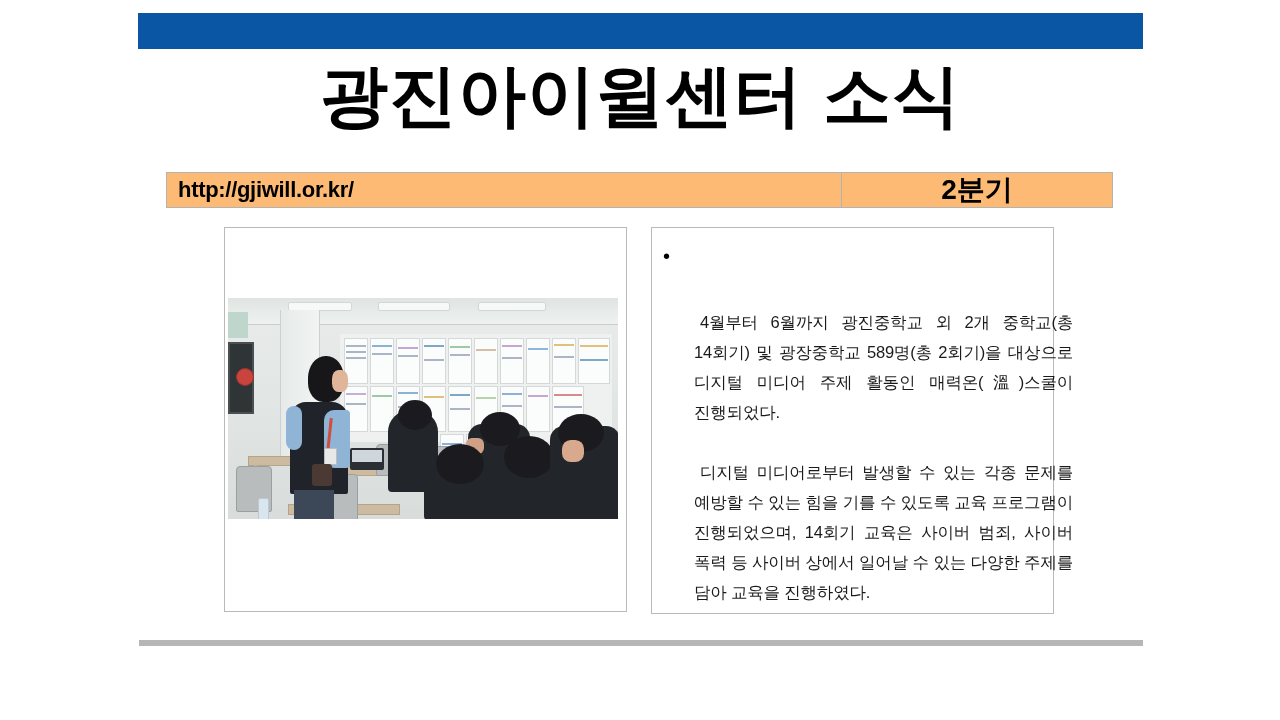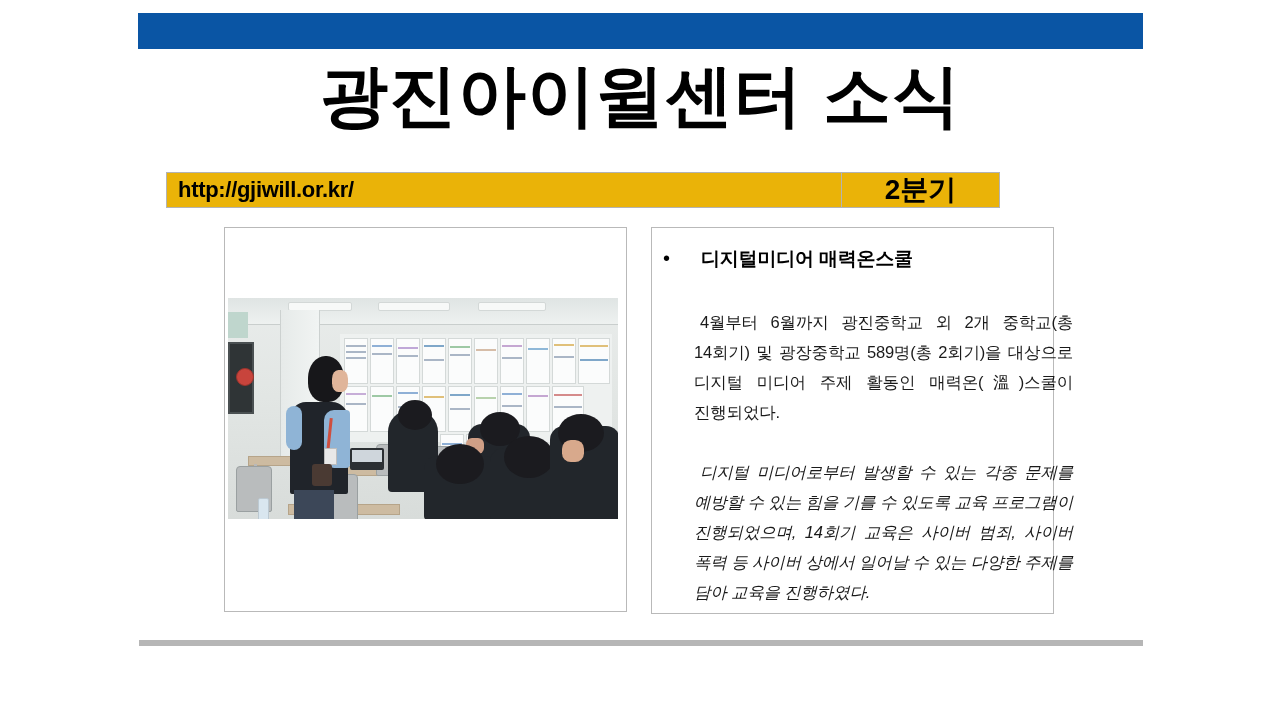--- a/index.html
+++ b/index.html
@@ -46,26 +46,26 @@
     letter-spacing: 1px;
     color: #000000;
     white-space: nowrap;
   }
 
   
   .info-table {
     position: absolute;
     left: 166px;
     top: 172px;
-    width: 834px;
+    width: 947px;
     height: 36px;
     border: 1px solid #b3b3b3;
     box-sizing: border-box;
     display: flex;
-    background: #eab308;
+    background: #fdba74;
   }
   .info-url {
     flex: 0 0 675px;
     display: flex;
     align-items: center;
     padding-left: 11px;
     box-sizing: border-box;
     font-size: 22px;
     font-weight: 700;
     color: #000000;
@@ -252,21 +252,21 @@
     text-justify: inter-character;
     letter-spacing: -0.2px;
     word-break: keep-all;
     margin-left: 28px;
   }
   .body-text p {
     margin: 0 0 30px 0;
     text-indent: 6px;
   }
   .body-text p:last-child { margin-bottom: 0; }
-  .body-text p.lastline-left { text-align: justify; font-style: italic; }
+  .body-text p.lastline-left { text-align: justify; }
 
   
   .footer-rule {
     position: absolute;
     left: 139px;
     top: 640px;
     width: 1004px;
     height: 6px;
     background: #b6b6b6;
   }
@@ -434,21 +434,20 @@
 
       <div class="ph-person" style="left:322px;top:128px;width:70px;height:94px;"></div>
       <div class="ph-head" style="left:330px;top:116px;width:46px;height:38px;"></div>
       <div style="position:absolute;left:334px;top:142px;width:22px;height:22px;background:#d8a98c;border-radius:40%;"></div>
     </div>
   </div>
 
   <div class="text-box">
     <div class="bullet-row">
       <span class="bullet-dot">•</span>
-      <span class="bullet-title">디지털미디어 매력온스쿨</span>
     </div>
     <div class="body-text">
       <p>4월부터 6월까지 광진중학교 외 2개 중학교(총 14회기) 및 광장중학교 589명(총 2회기)을 대상으로 디지털 미디어 주제 활동인 매력온(溫)스쿨이 진행되었다.</p>
       <p class="lastline-left">디지털 미디어로부터 발생할 수 있는 각종 문제를 예방할 수 있는 힘을 기를 수 있도록 교육 프로그램이 진행되었으며, 14회기 교육은 사이버 범죄, 사이버 폭력 등 사이버 상에서 일어날 수 있는 다양한 주제를 담아 교육을 진행하였다.</p>
     </div>
   </div>
 
   <div class="footer-rule"></div>
 
 </div>

